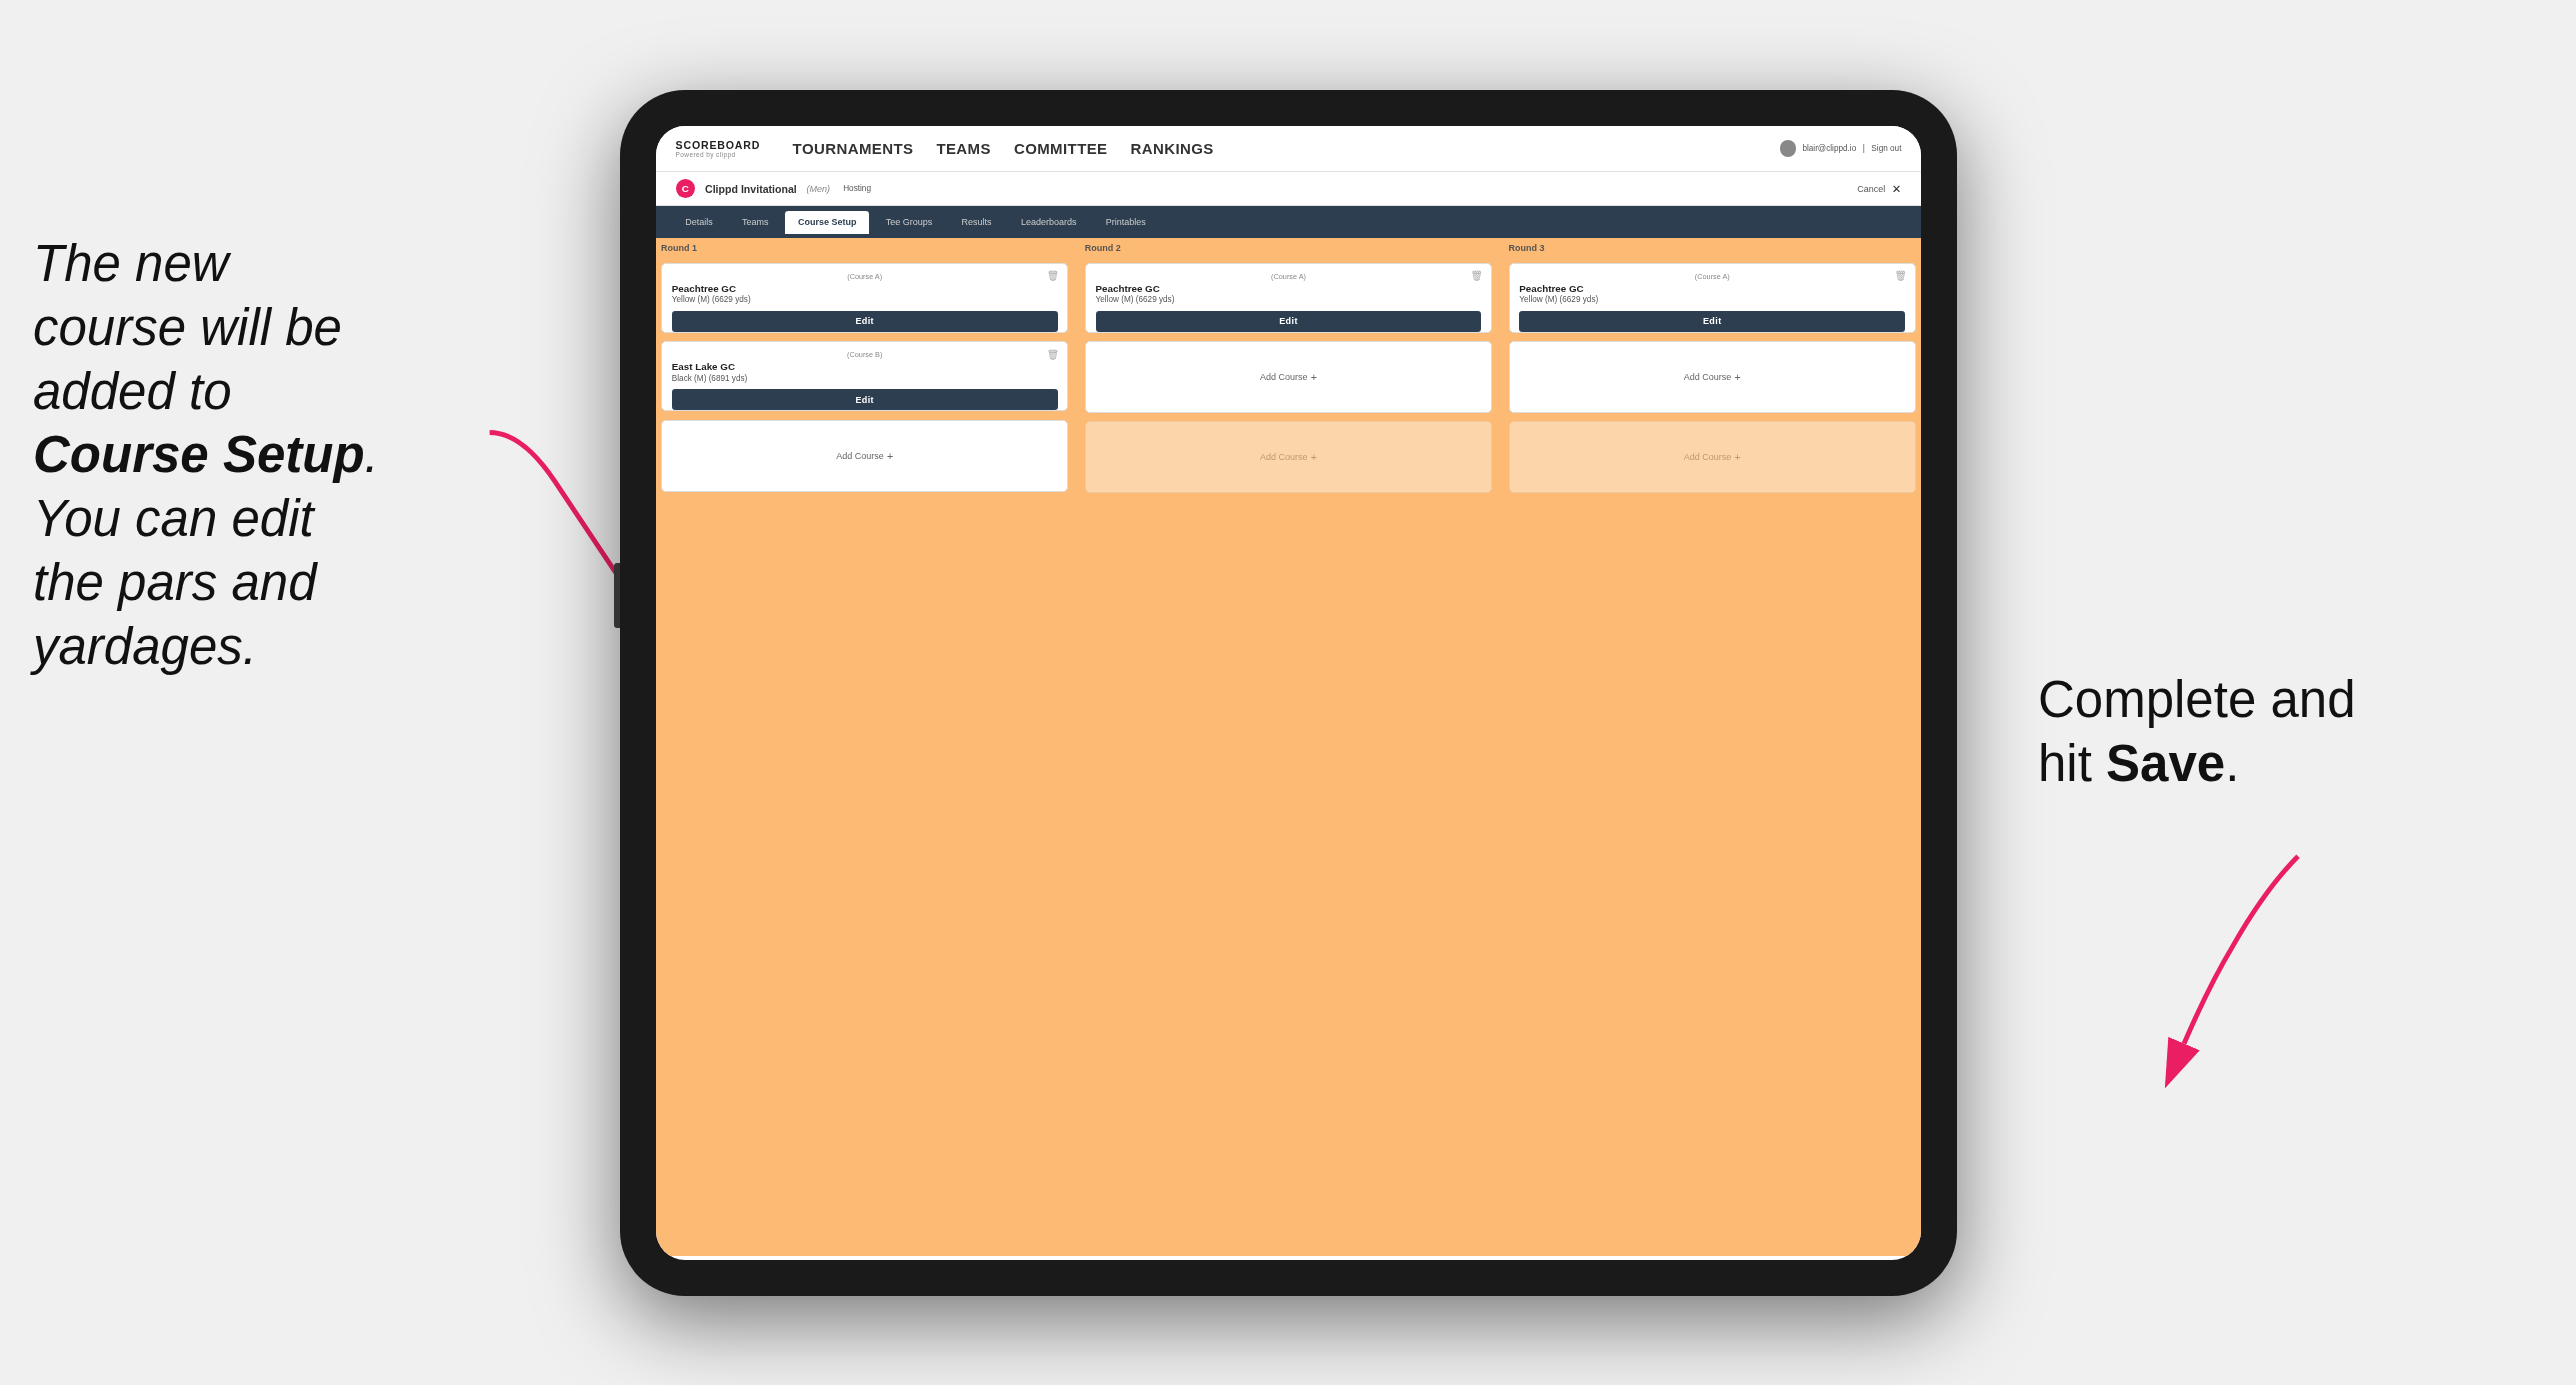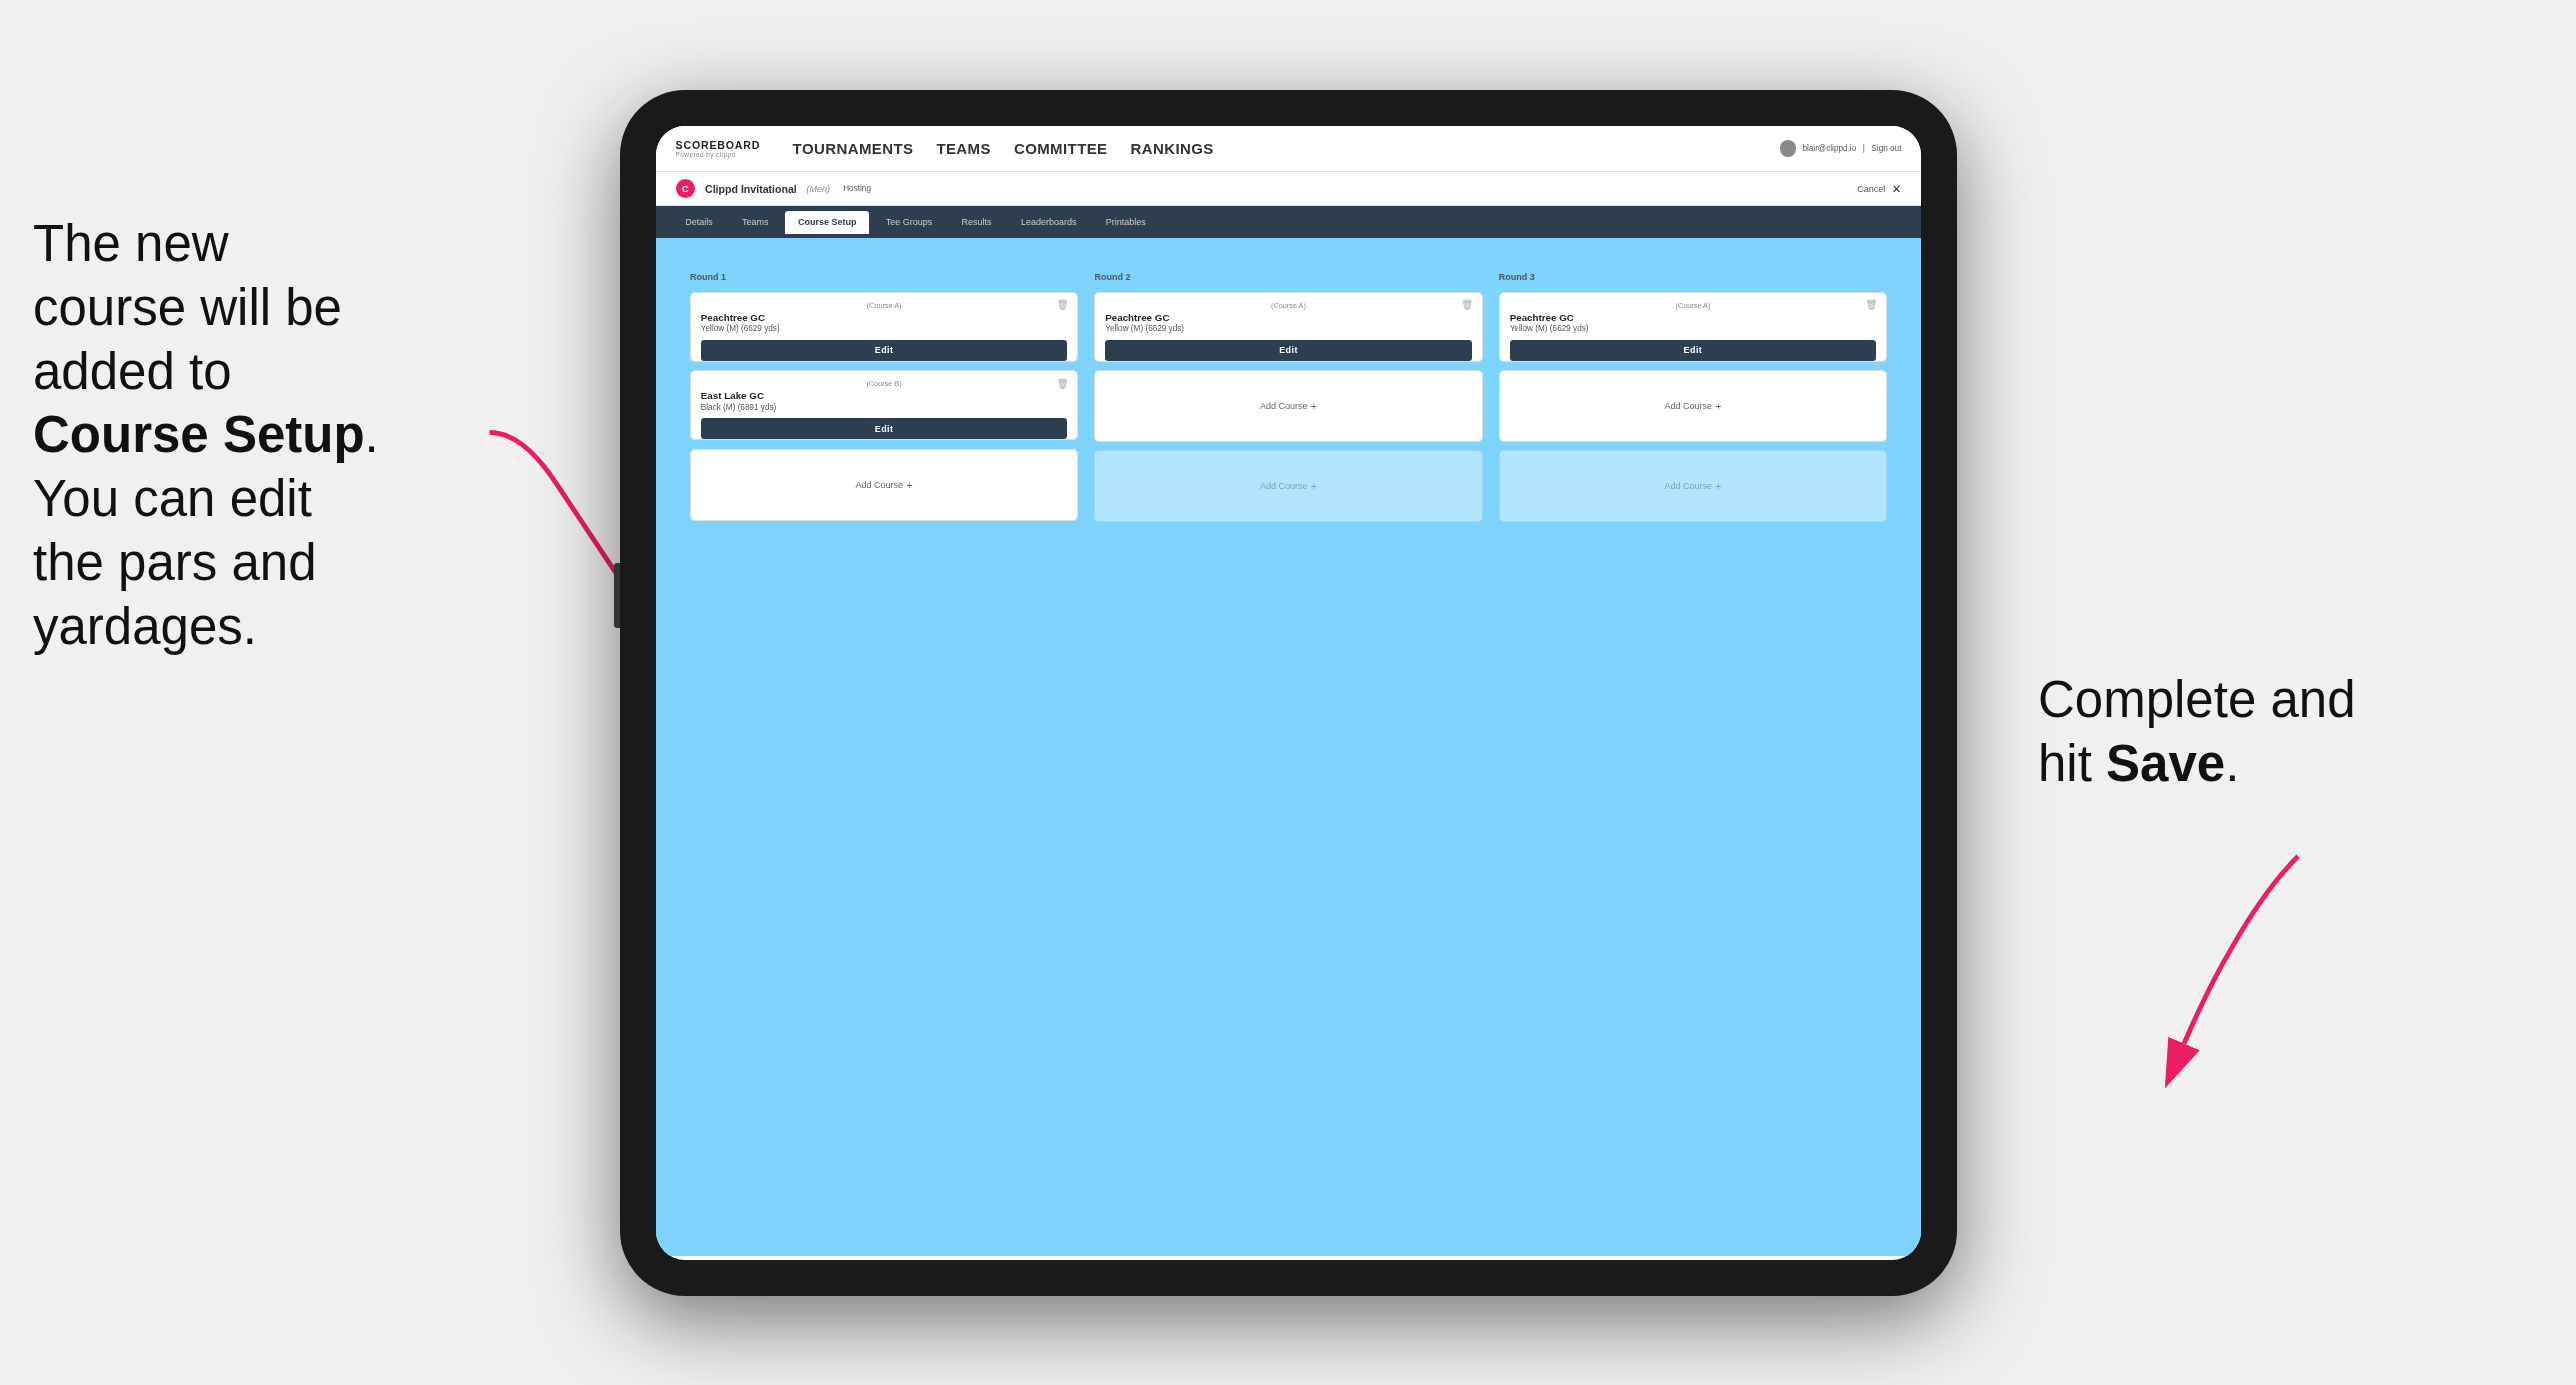--- a/index.html
+++ b/index.html
@@ -9,25 +9,26 @@
       width: 2576px;
       height: 1386px;
       overflow: hidden;
       position: relative;
     }
 
     
     .annotation-left {
       position: absolute;
       left: 33px;
-      top: 212px;
+      top: 232px;
       font-size: 51px;
       line-height: 1.25;
       color: #111;
       width: 505px;
+      font-style: italic;
     }
     .annotation-left strong { font-weight: 900; }
 
     
     .annotation-right {
       position: absolute;
       right: 130px;
       top: 668px;
       font-size: 51px;
       line-height: 1.25;
@@ -205,22 +206,22 @@
     }
 
     .tab-item.active {
       background: #fff;
       color: #2c3e50;
       font-weight: 700;
     }
 
     
     .main-content {
-      background: #7dd3fc;
-      padding: 34px;
+      background: #fdba74;
+      padding: 5px;
       flex: 1;
       overflow: auto;
       height: calc(100% - 116px);
     }
 
     .rounds-grid {
       display: grid;
       grid-template-columns: 1fr 1fr 1fr;
       gap: 16.3px;
     }

